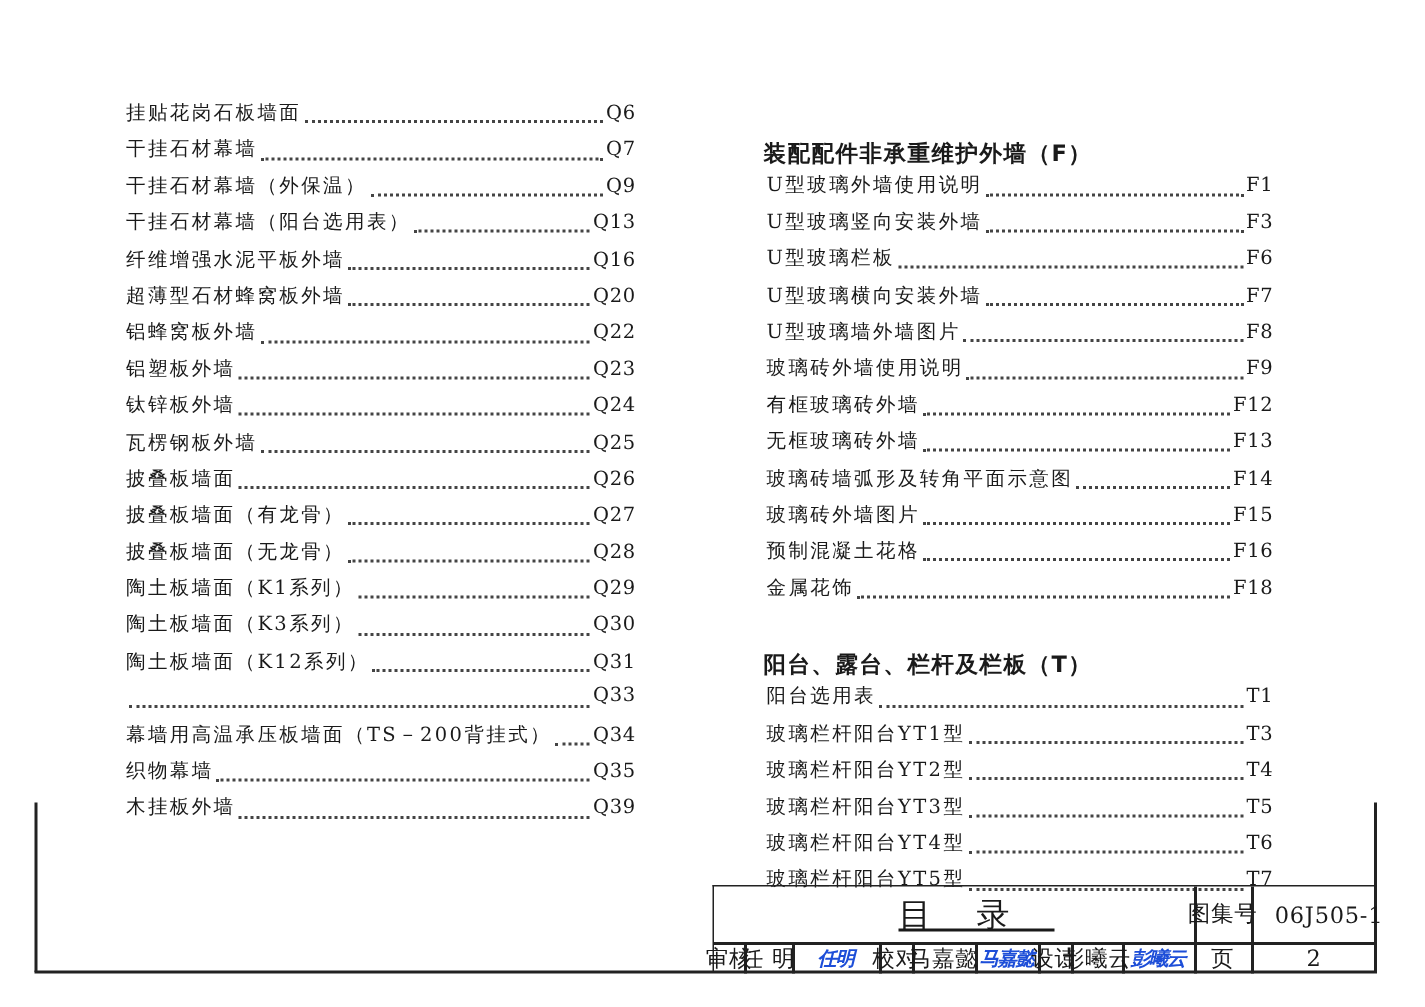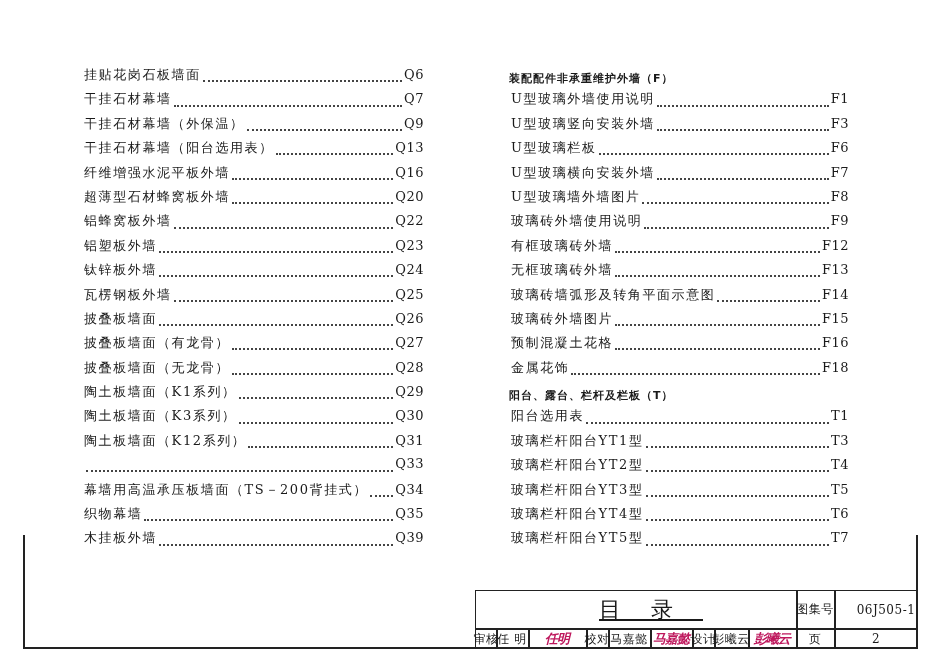--- a/index.html
+++ b/index.html
@@ -17,44 +17,45 @@
   }
   .row .label { flex: 0 0 auto; }
   .row .leader {
     flex: 1 1 auto; overflow: hidden; margin: 0 2px;
     border-bottom: 2px dotted #444; height: 0; align-self: center; margin-top: 6px;
   }
   .row .page { flex: 0 0 auto; letter-spacing: 0.5px; }
   .heading {
     height: 24.4px; display: flex; align-items: center;
     font-family: "DejaVu Sans", "Liberation Sans", sans-serif;
-    font-weight: bold; font-size: 11px; letter-spacing: 1px;
+    font-weight: bold; font-size: 15px; letter-spacing: 1px;
     margin-left: -2px;
+    margin-top: 24px;
   }
   
   .frame-left { position: absolute; left: 23px; top: 535px; width: 2px; height: 113px; background: #222; }
   .frame-right { position: absolute; left: 916px; top: 535px; width: 2px; height: 113px; background: #222; }
   .frame-bottom { position: absolute; left: 23px; top: 647px; width: 895px; height: 2px; background: #222; }
   
   .tb { position: absolute; left: 475px; top: 590px; width: 442px; height: 58px; border: 1.5px solid #222; border-right: none; border-bottom: none; box-sizing: border-box; }
   .tb-title {
     position: absolute; left: 0; top: 0; width: 320px; height: 38px;
     display: flex; align-items: center; justify-content: center;
     font-family: "DejaVu Sans", "Liberation Sans", sans-serif;
     font-size: 22px; letter-spacing: 30px; padding-left: 30px; box-sizing: border-box; text-decoration: underline;
   }
   .tb-hline { position: absolute; left: 0; top: 37px; width: 442px; height: 1.5px; background: #222; }
   .tb-vline { position: absolute; width: 1.5px; background: #222; }
   .tb-cell {
     position: absolute; display: flex; align-items: center; justify-content: center;
-    font-size: 12px; letter-spacing: 0.5px; white-space: nowrap;
+    font-size: 15px; letter-spacing: 0.5px; white-space: nowrap;
   }
   .sig {
     font-family: "DejaVu Serif", serif; font-style: italic; font-weight: bold;
-    font-size: 13px; letter-spacing: -1px; color: #be185d;
+    font-size: 13px; letter-spacing: -1px; color: #1d4ed8;
   }
 </style>
 </head>
 <body>
 
 <div class="col col-left" id="left-col">
     <div class="row">
       <span class="label">挂贴花岗石板墙面</span>
       <span class="leader"></span>
       <span class="page">Q6</span>

